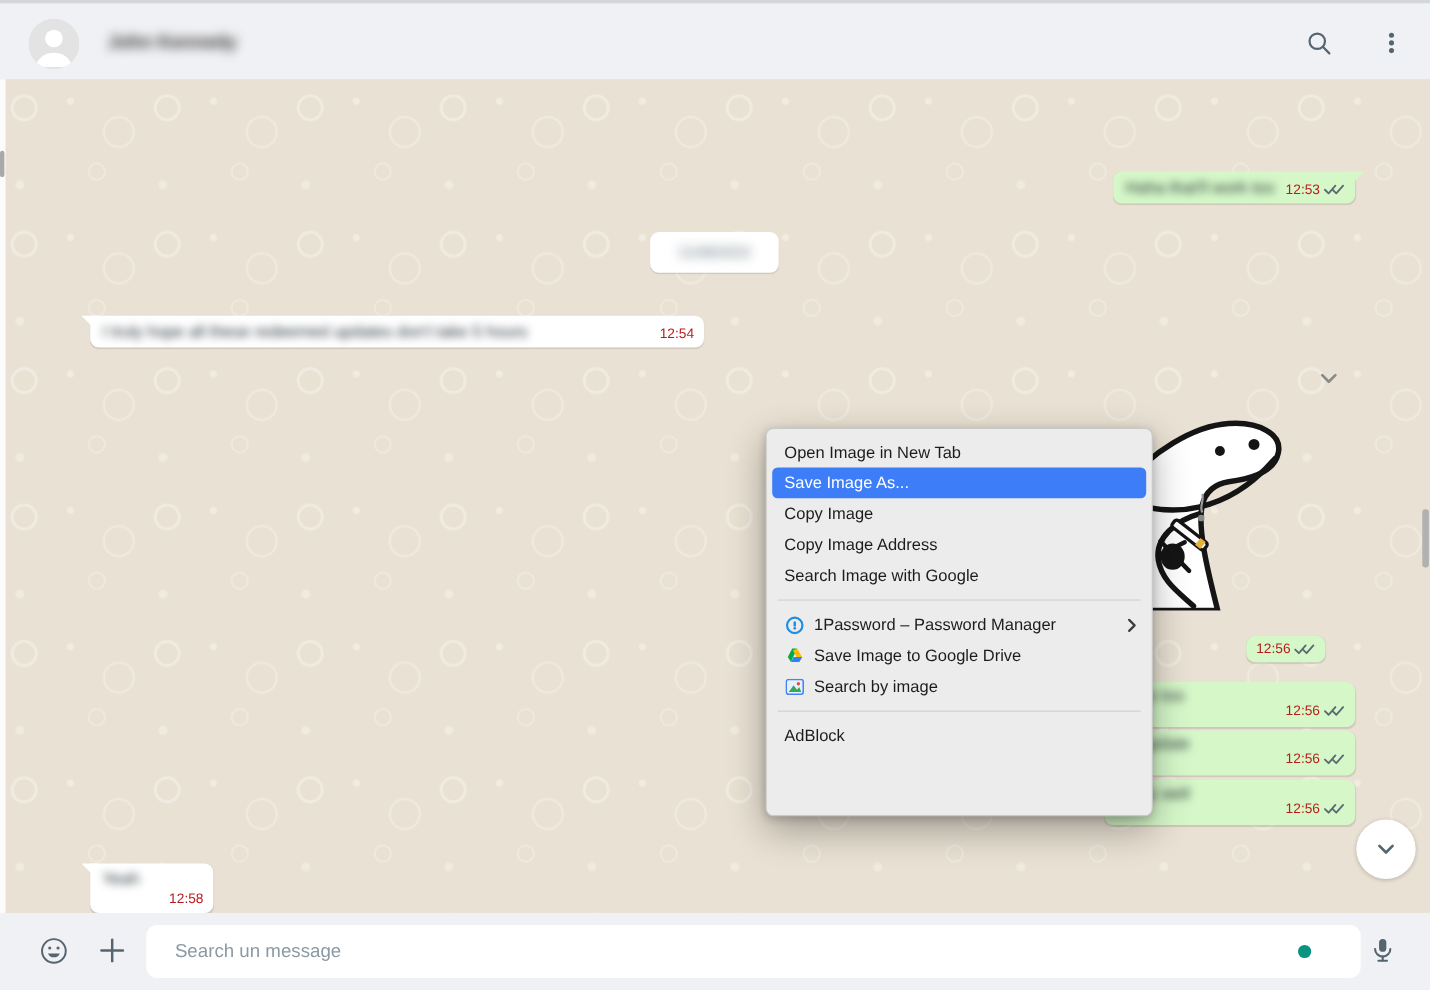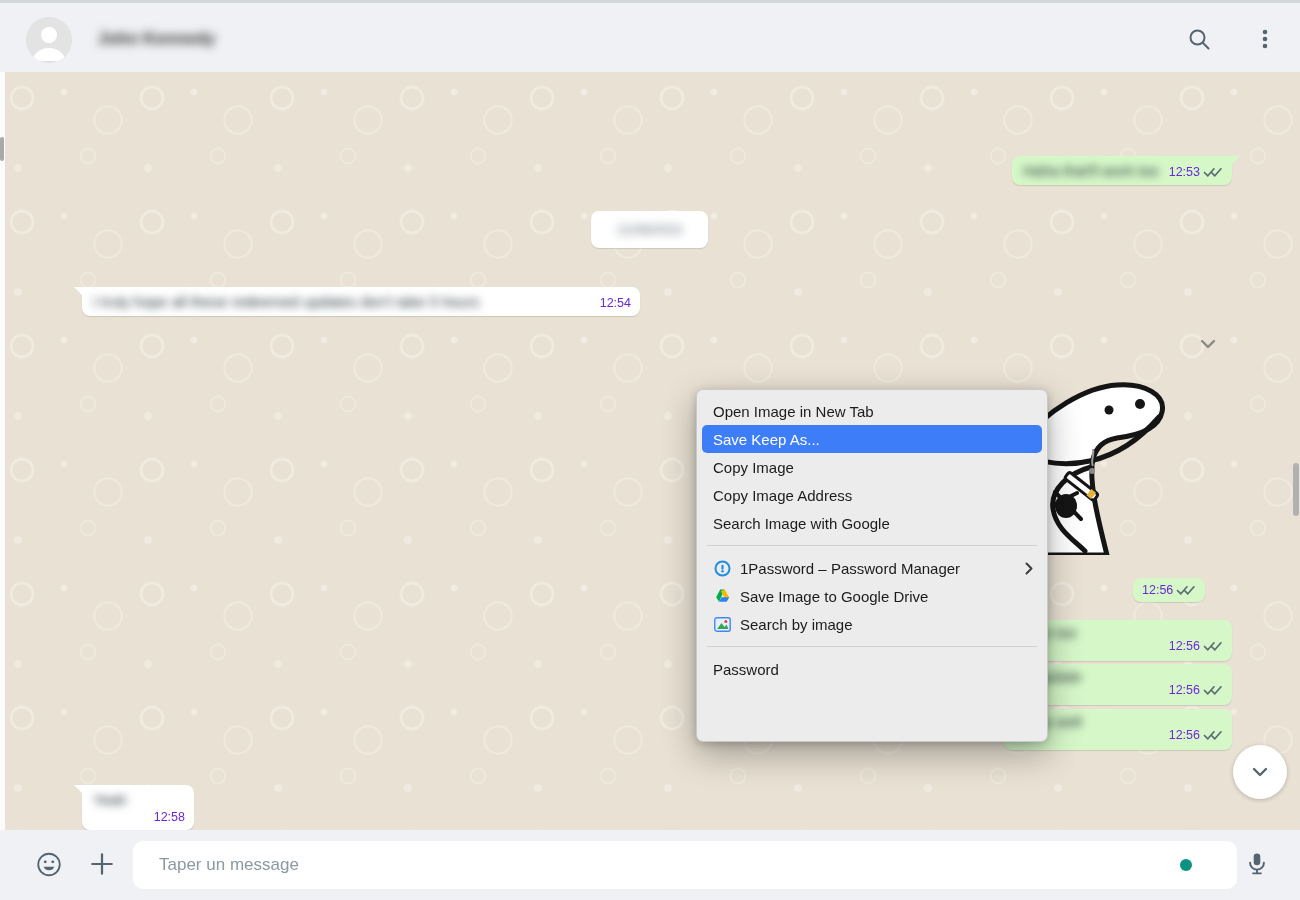--- a/index.html
+++ b/index.html
@@ -43,21 +43,21 @@
   
   .bubble {
     position:absolute; border-radius:8px; padding:6px 9px 6px 11px;
     box-shadow:0 1px 1px rgba(0,0,0,.12); font-size:15px; color:#1d2a30;
   }
   .bubble.in  { background:#ffffff;margin-top:19px; }
   .bubble.out { background:#d6f8c9; }
   .row  { display:flex; align-items:flex-end; gap:10px; }
   .col  { display:flex; flex-direction:column; }
   .msg-text { filter:blur(4px); white-space:nowrap; }
-  .meta { display:flex; align-items:center; gap:3px; font-size:12.5px; color:#6d28d9; white-space:nowrap; }
+  .meta { display:flex; align-items:center; gap:3px; font-size:12.5px; color:#b91c1c; white-space:nowrap; }
   .tail-left::before {
     content:""; position:absolute; top:0; left:-8px;
     border:8px solid transparent; border-top-color:#fff; border-right-color:#fff;
   }
   .tail-right::before {
     content:""; position:absolute; top:0; right:-8px;
     border:8px solid transparent; border-top-color:#d6f8c9; border-left-color:#d6f8c9;
   }
 
   .date-pill {
@@ -288,21 +288,21 @@
   </div>
 
   <div class="spinner-arc"></div>
 </div>
 
 <div class="context-menu">
   <div class="menu-item">
     <span class="menu-label">Open Image in New Tab</span>
   </div>
   <div class="menu-item highlighted">
-    <span class="menu-label">Save Keep As...</span>
+    <span class="menu-label">Save Image As...</span>
   </div>
   <div class="menu-item">
     <span class="menu-label">Copy Image</span>
   </div>
   <div class="menu-item">
     <span class="menu-label">Copy Image Address</span>
   </div>
   <div class="menu-item">
     <span class="menu-label">Search Image with Google</span>
   </div>
@@ -345,21 +345,21 @@
         <polygon points="3,12 7.5,6 10.5,10 12.5,7.6 14.5,12" fill="#34a853"></polygon>
         <circle cx="11.8" cy="4.6" r="1.5" fill="#ea4335"></circle>
       </svg>
     </span>
     <span class="menu-label">Search by image</span>
   </div>
 
   <div class="menu-sep"></div>
 
   <div class="menu-item">
-    <span class="menu-label">Password</span>
+    <span class="menu-label">AdBlock</span>
   </div>
 </div>
 
 <div class="scroll-fab">
   <svg width="28" height="28" viewBox="0 0 28 28" fill="none" stroke="#54656f" stroke-width="2.4" stroke-linecap="round" stroke-linejoin="round">
     <polyline points="8,11 14,17 20,11"></polyline>
   </svg>
 </div>
 <div class="right-scroll-thumb"></div>
 <div class="left-sliver"></div>
@@ -374,21 +374,21 @@
       <path d="M8.5 17 a6.5 6.5 0 0 0 12 0 Z" fill="#54656f" stroke="none"></path>
     </svg>
   </div>
   <div class="icon-btn plus-btn">
     <svg width="28" height="28" viewBox="0 0 28 28" stroke="#54656f" stroke-width="2.4" stroke-linecap="round">
       <line x1="14" y1="3.5" x2="14" y2="24.5"></line>
         <line x1="3.5" y1="14" x2="24.5" y2="14"></line>
     </svg>
   </div>
   <div class="input-box">
-    <span class="placeholder">Taper un message</span>
+    <span class="placeholder">Search un message</span>
     <span class="presence-dot"></span>
   </div>
   <div class="icon-btn mic-btn">
     <svg width="30" height="30" viewBox="0 0 30 30" fill="none" stroke="#54656f" stroke-width="2.2" stroke-linecap="round">
       <rect x="11.2" y="3" width="7.6" height="13.5" rx="3.8" fill="#54656f" stroke="none"></rect>
       <path d="M7 13.5 a8 8 0 0 0 16 0"></path>
       <line x1="15" y1="21.5" x2="15" y2="25.5"></line>
       <line x1="10.5" y1="25.8" x2="19.5" y2="25.8"></line>
     </svg>
   </div>

